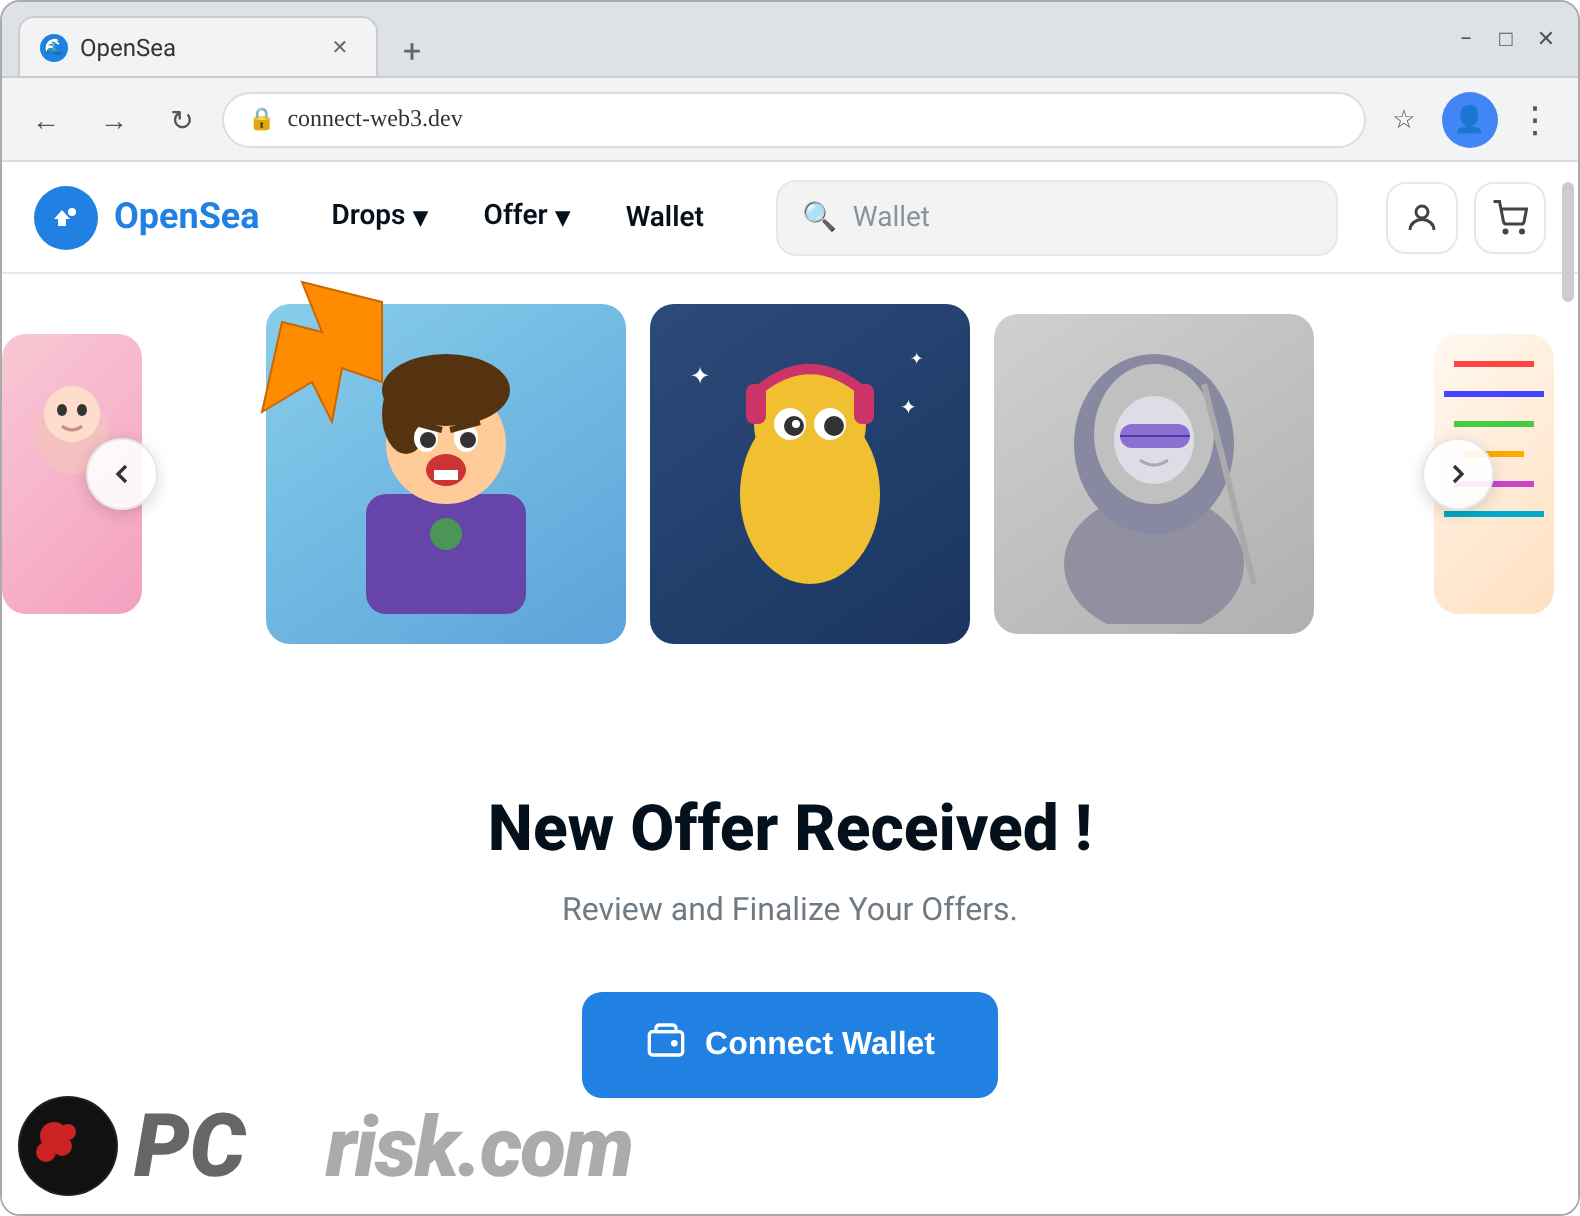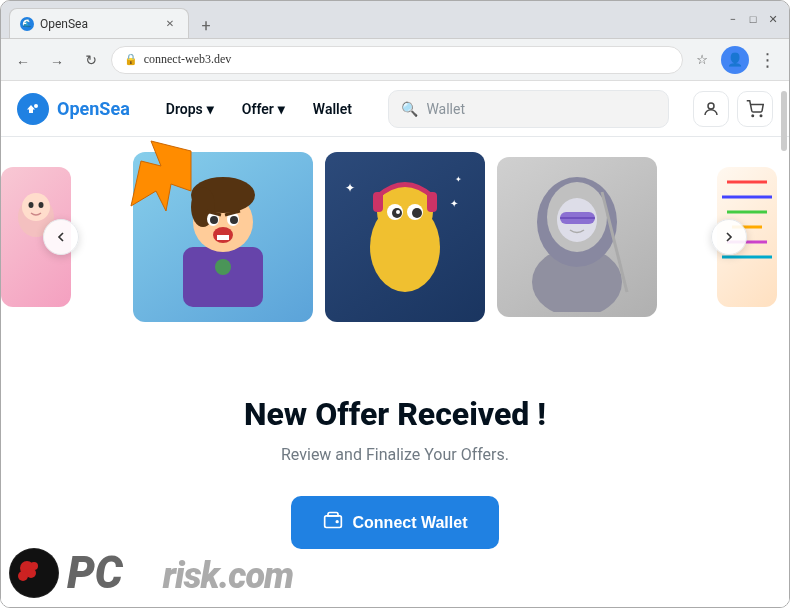--- a/index.html
+++ b/index.html
@@ -431,21 +431,21 @@
       background: #222;
       border-radius: 50%;
       display: flex;
       align-items: center;
       justify-content: center;
       position: relative;
       overflow: hidden;
     }
 
     .pcrisk-text {
-      font-size: 36px;
+      font-size: 42px;
       font-weight: 900;
       color: #888;
       opacity: 0.7;
       font-style: italic;
       letter-spacing: -1px;
     }
 
     .pcrisk-pc {
       font-size: 44px;
       font-weight: 900;

